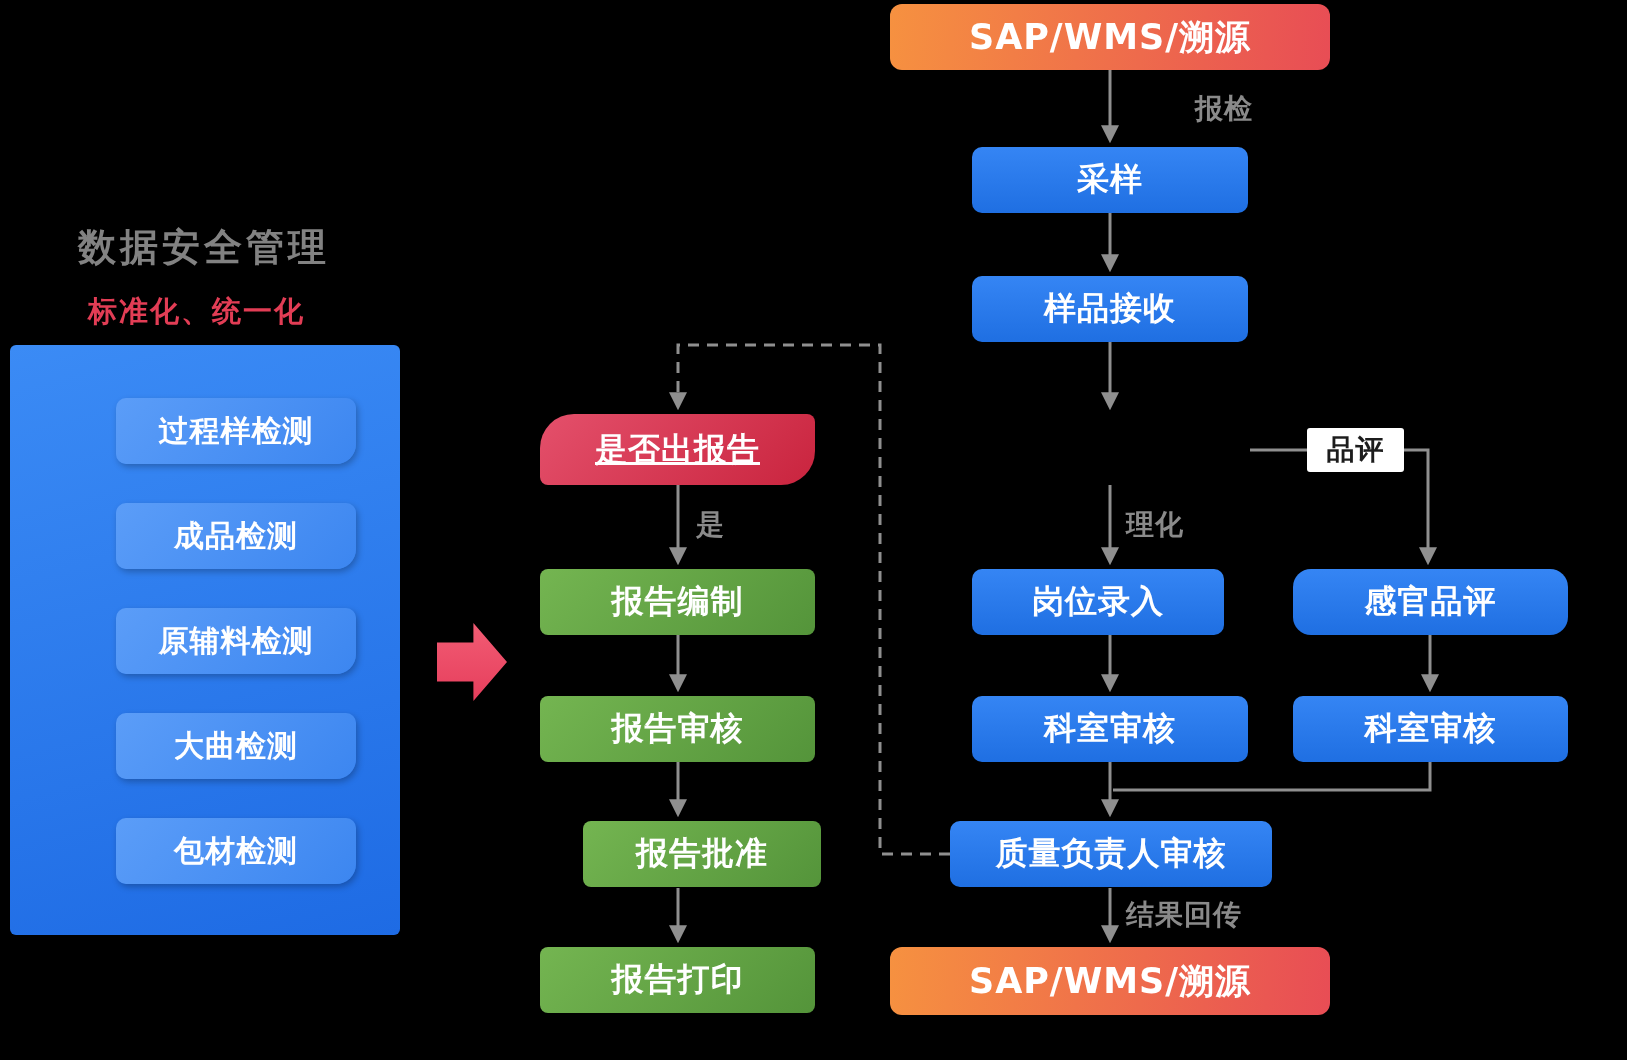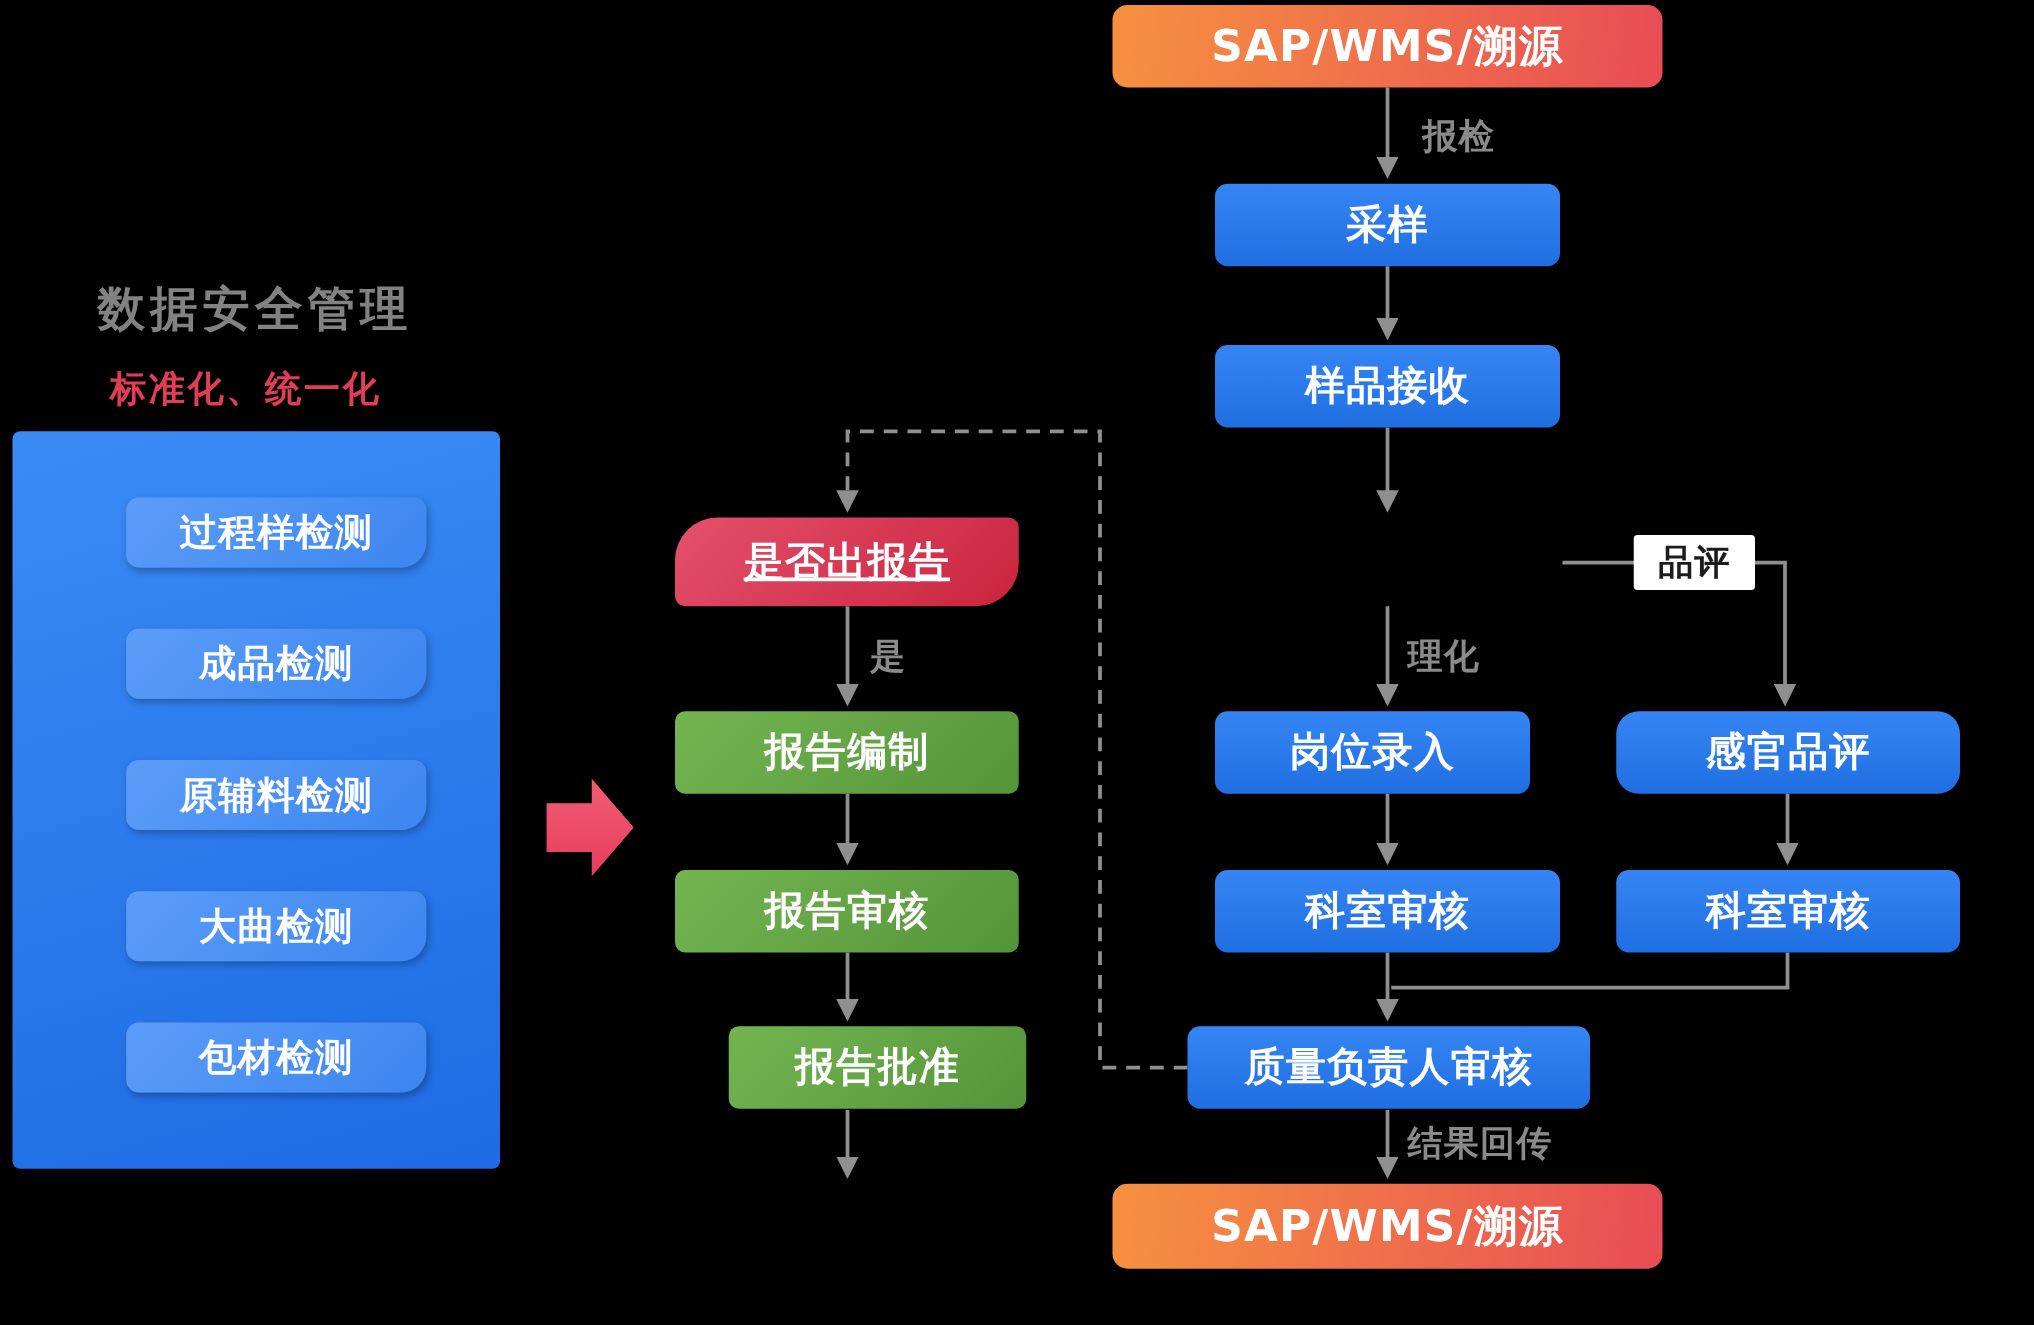--- a/index.html
+++ b/index.html
@@ -20,21 +20,21 @@
   .blue{background:linear-gradient(180deg,#3585f4,#1f6fe2);}
   .green{background:linear-gradient(135deg,#74b551,#54943a);border-radius:8px;}
   .leaf{background:linear-gradient(135deg,#e4506b,#c9243e);border-radius:34px 8px 34px 8px;text-decoration:underline;}
   .orange{background:linear-gradient(95deg,#f69140,#e84d55);border-radius:12px;font-size:35px;}
   .panel{
     position:absolute;left:10px;top:345px;width:390px;height:590px;
     background:linear-gradient(165deg,#3b8bf5,#1e6be4);
     border-radius:6px;
   }
   .panel-item{
-    position:absolute;left:91px;width:240px;height:56px;
+    position:absolute;left:106px;width:240px;height:66px;
     display:flex;align-items:center;justify-content:center;
     color:#fff;font-weight:700;font-size:30px;letter-spacing:1px;
     background:linear-gradient(135deg,#5b9df8,#3c86f0);
     border-radius:10px 10px 20px 10px;
     box-shadow:2px 3px 6px rgba(0,0,0,0.25);
   }
   .elabel{
     position:absolute;color:#8a8a8a;font-size:28px;font-weight:600;letter-spacing:1px;
   }
   .title{
@@ -99,23 +99,24 @@
   </div>
 
   <div class="big-arrow"></div>
 
   <div class="node leaf" style="left:540px;top:414px;width:275px;height:71px;">是否出报告</div>
   <div class="elabel" style="left:696px;top:506px;">是</div>
 
   <div class="node green" style="left:540px;top:569px;width:275px;height:66px;">报告编制</div>
   <div class="node green" style="left:540px;top:696px;width:275px;height:66px;">报告审核</div>
   <div class="node green" style="left:540px;top:821px;width:238px;height:66px;margin-left:43px;">报告批准</div>
+  <div class="node green" style="left:540px;top:947px;width:275px;height:66px;">报告打印</div>
 
   <div class="node orange" style="left:890px;top:4px;width:440px;height:66px;">SAP/WMS/溯源</div>
-  <div class="elabel" style="left:1138px;top:90px;">报检</div>
+  <div class="elabel" style="left:1195px;top:90px;">报检</div>
 
   <div class="node blue" style="left:972px;top:147px;width:276px;height:66px;">采样</div>
   <div class="node blue" style="left:972px;top:276px;width:276px;height:66px;">样品接收</div>
 
   <div class="tag">品评</div>
   <div class="elabel" style="left:1126px;top:506px;">理化</div>
 
   <div class="node blue" style="left:972px;top:569px;width:252px;height:66px;">岗位录入</div>
   <div class="node blue" style="left:1293px;top:569px;width:275px;height:66px;border-radius:18px;">感官品评</div>
 

